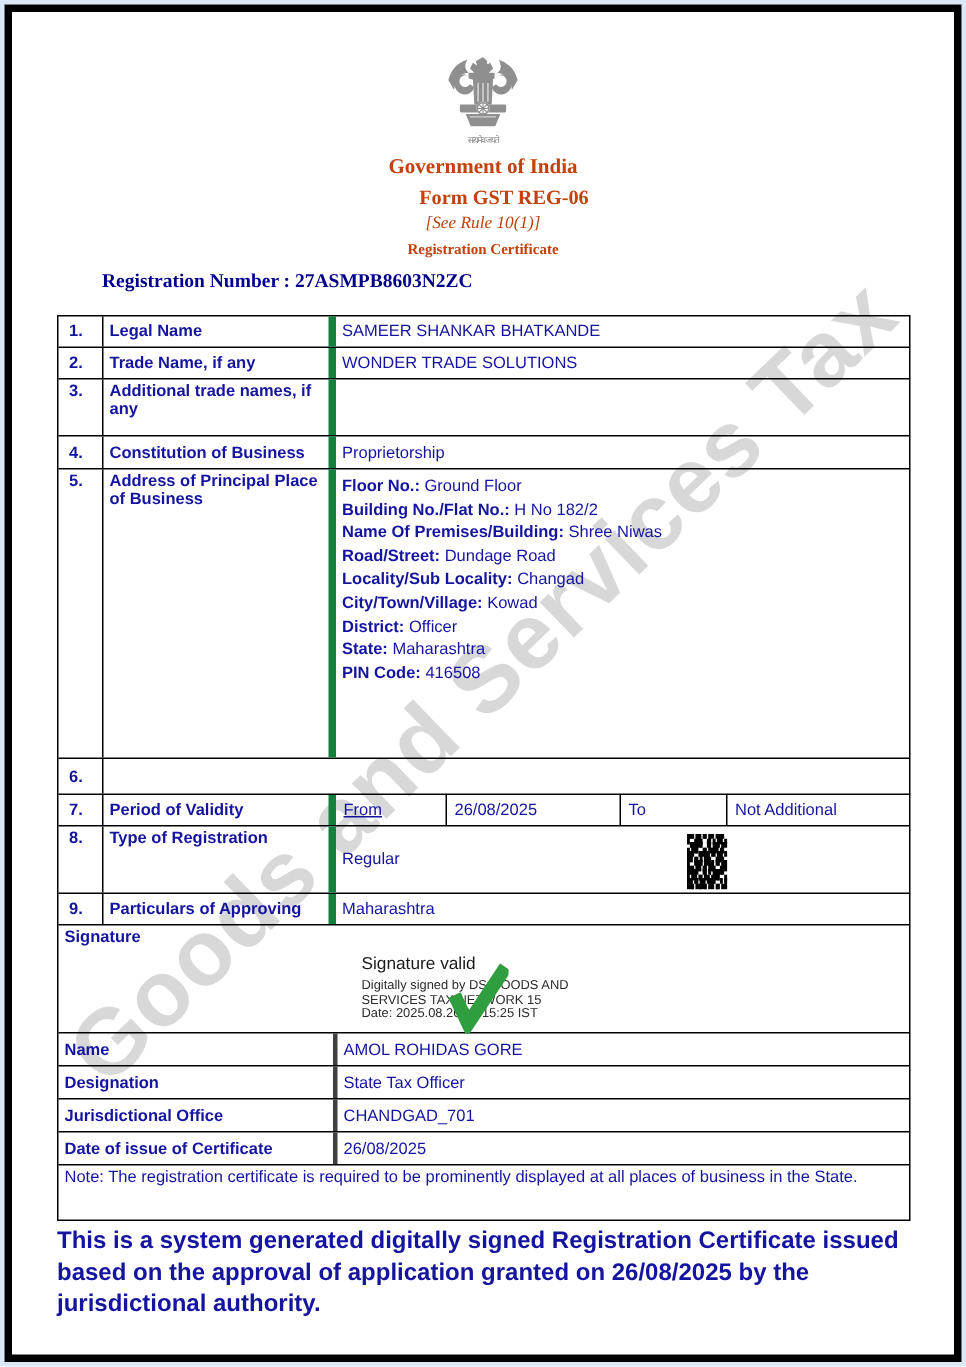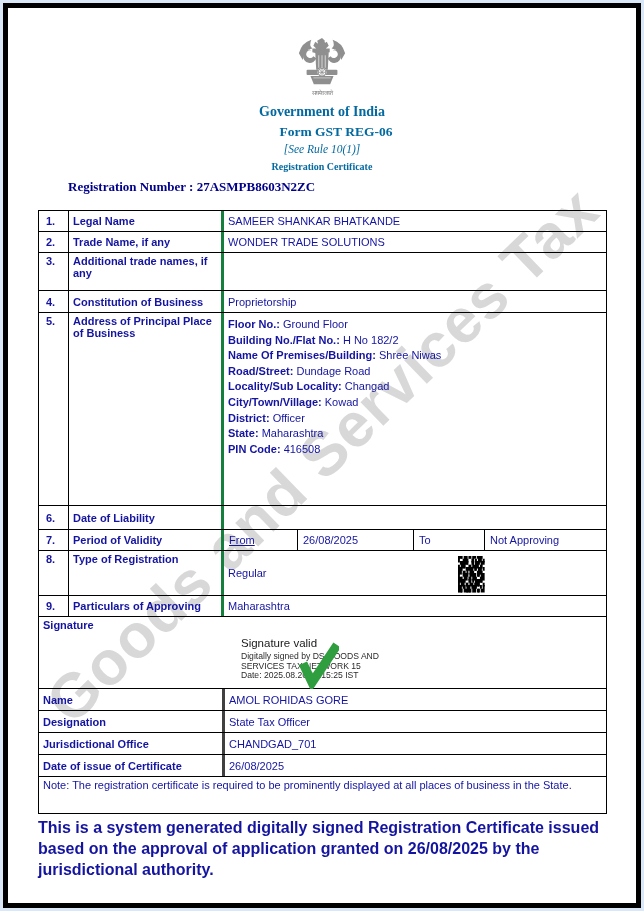--- a/index.html
+++ b/index.html
@@ -18,38 +18,38 @@
     position:absolute; left:322px; top:455px; z-index:1;
     transform:translate(-50%,-50%) rotate(-44deg);
     font-size:62px; font-weight:bold; white-space:nowrap;
     color:#cfcfcf; opacity:.8; letter-spacing:1px;
   }
   .layer { position:absolute; left:0; top:0; width:644px; height:911px; z-index:2; }
 
   
   .emblem { position:absolute; left:291px; top:36px; width:62px; height:56px; text-align:center; }
   .motto { position:absolute; left:0; right:0; top:53px; font-size:6px; color:#8a8a8a; filter:blur(.3px); letter-spacing:-1px; }
-  .t-serif { font-family:"Liberation Serif", serif; color:#0369a1; text-align:center; position:absolute; left:0; width:644px; }
+  .t-serif { font-family:"Liberation Serif", serif; color:#c2410c; text-align:center; position:absolute; left:0; width:644px; }
   .t-gov  { top:104px; font-size:14px; font-weight:bold; }
   .t-form { top:124px; font-size:13.5px; font-weight:bold;padding-left:28px; }
   .t-rule { top:143px; font-size:11.5px; font-style:italic; }
   .t-cert { top:161px; font-size:10px; font-weight:bold; }
   .t-regnum { position:absolute; left:68px; top:179px; font-family:"Liberation Serif", serif;
               color:#00008B; font-size:13px; font-weight:bold; }
 
   
   .cert-table {
     position:absolute; left:38px; top:210px; width:569px;
     border:1px solid #000; color:#1414A0; font-size:11px;
   }
   .row { display:flex; border-bottom:1px solid #000; align-items:stretch; }
   .row:last-child { border-bottom:none; }
   .cell { padding:2px 4px; }
   .c-num { width:30px; border-right:1px solid #000; font-weight:bold; padding-left:7px; }
-  .c-label { width:155px; border-right:3px solid #15803d; font-weight:bold; }
+  .c-label { width:155px; border-right:5px solid #15803d; font-weight:bold; }
   .c-value { flex:1; }
   .v-center { display:flex; flex-direction:column; justify-content:center; }
   .h21 { height:21px; } .h22 { height:22px; } .h24 { height:24px; }
   .h38 { height:38px; } .h45 { height:45px; } .h193 { height:193px; }
   .h36 { height:36px; } .h72 { height:72px; }
   .addr-line { line-height:15.6px; }
   .addr-line b { font-weight:bold; }
   .sub { border-right:1px solid #000; display:flex; flex-direction:column; justify-content:center; padding:2px 5px; }
   .sub:last-child { border-right:none; }
   .w74 { width:74px;text-decoration:underline; } .w116 { width:116px; } .w71 { width:71px; }
@@ -156,32 +156,31 @@
         <div class="addr-line"><b>Locality/Sub Locality:</b> <span>Changad</span></div>
         <div class="addr-line"><b>City/Town/Village:</b> <span>Kowad</span></div>
         <div class="addr-line"><b>District:</b> <span>Officer</span></div>
         <div class="addr-line"><b>State:</b> <span>Maharashtra</span></div>
         <div class="addr-line"><b>PIN Code:</b> <span>416508</span></div>
       </div>
     </div>
 
     <div class="row h24">
       <div class="cell c-num v-center">6.</div>
-      <div class="cell c-label v-center">Date of Liability</div>
       <div class="cell c-value v-center"></div>
     </div>
 
     <div class="row h21">
       <div class="cell c-num v-center">7.</div>
       <div class="cell c-label v-center">Period of Validity</div>
       <div class="c-value" style="display:flex;">
         <div class="sub w74">From</div>
         <div class="sub w116">26/08/2025</div>
         <div class="sub w71">To</div>
-        <div class="sub flex1">Not Approving</div>
+        <div class="sub flex1">Not Additional</div>
       </div>
     </div>
 
     <div class="row h45 type-row">
       <div class="cell c-num">8.</div>
       <div class="cell c-label">Type of Registration</div>
       <div class="cell c-value v-center">Regular</div>
       <div class="qr" style="left:419px;">▛▚█▞▚▛▞█▚
 ▞█▛▚▞▙█▚▛
 █▚▞▛█▞▚█▞

